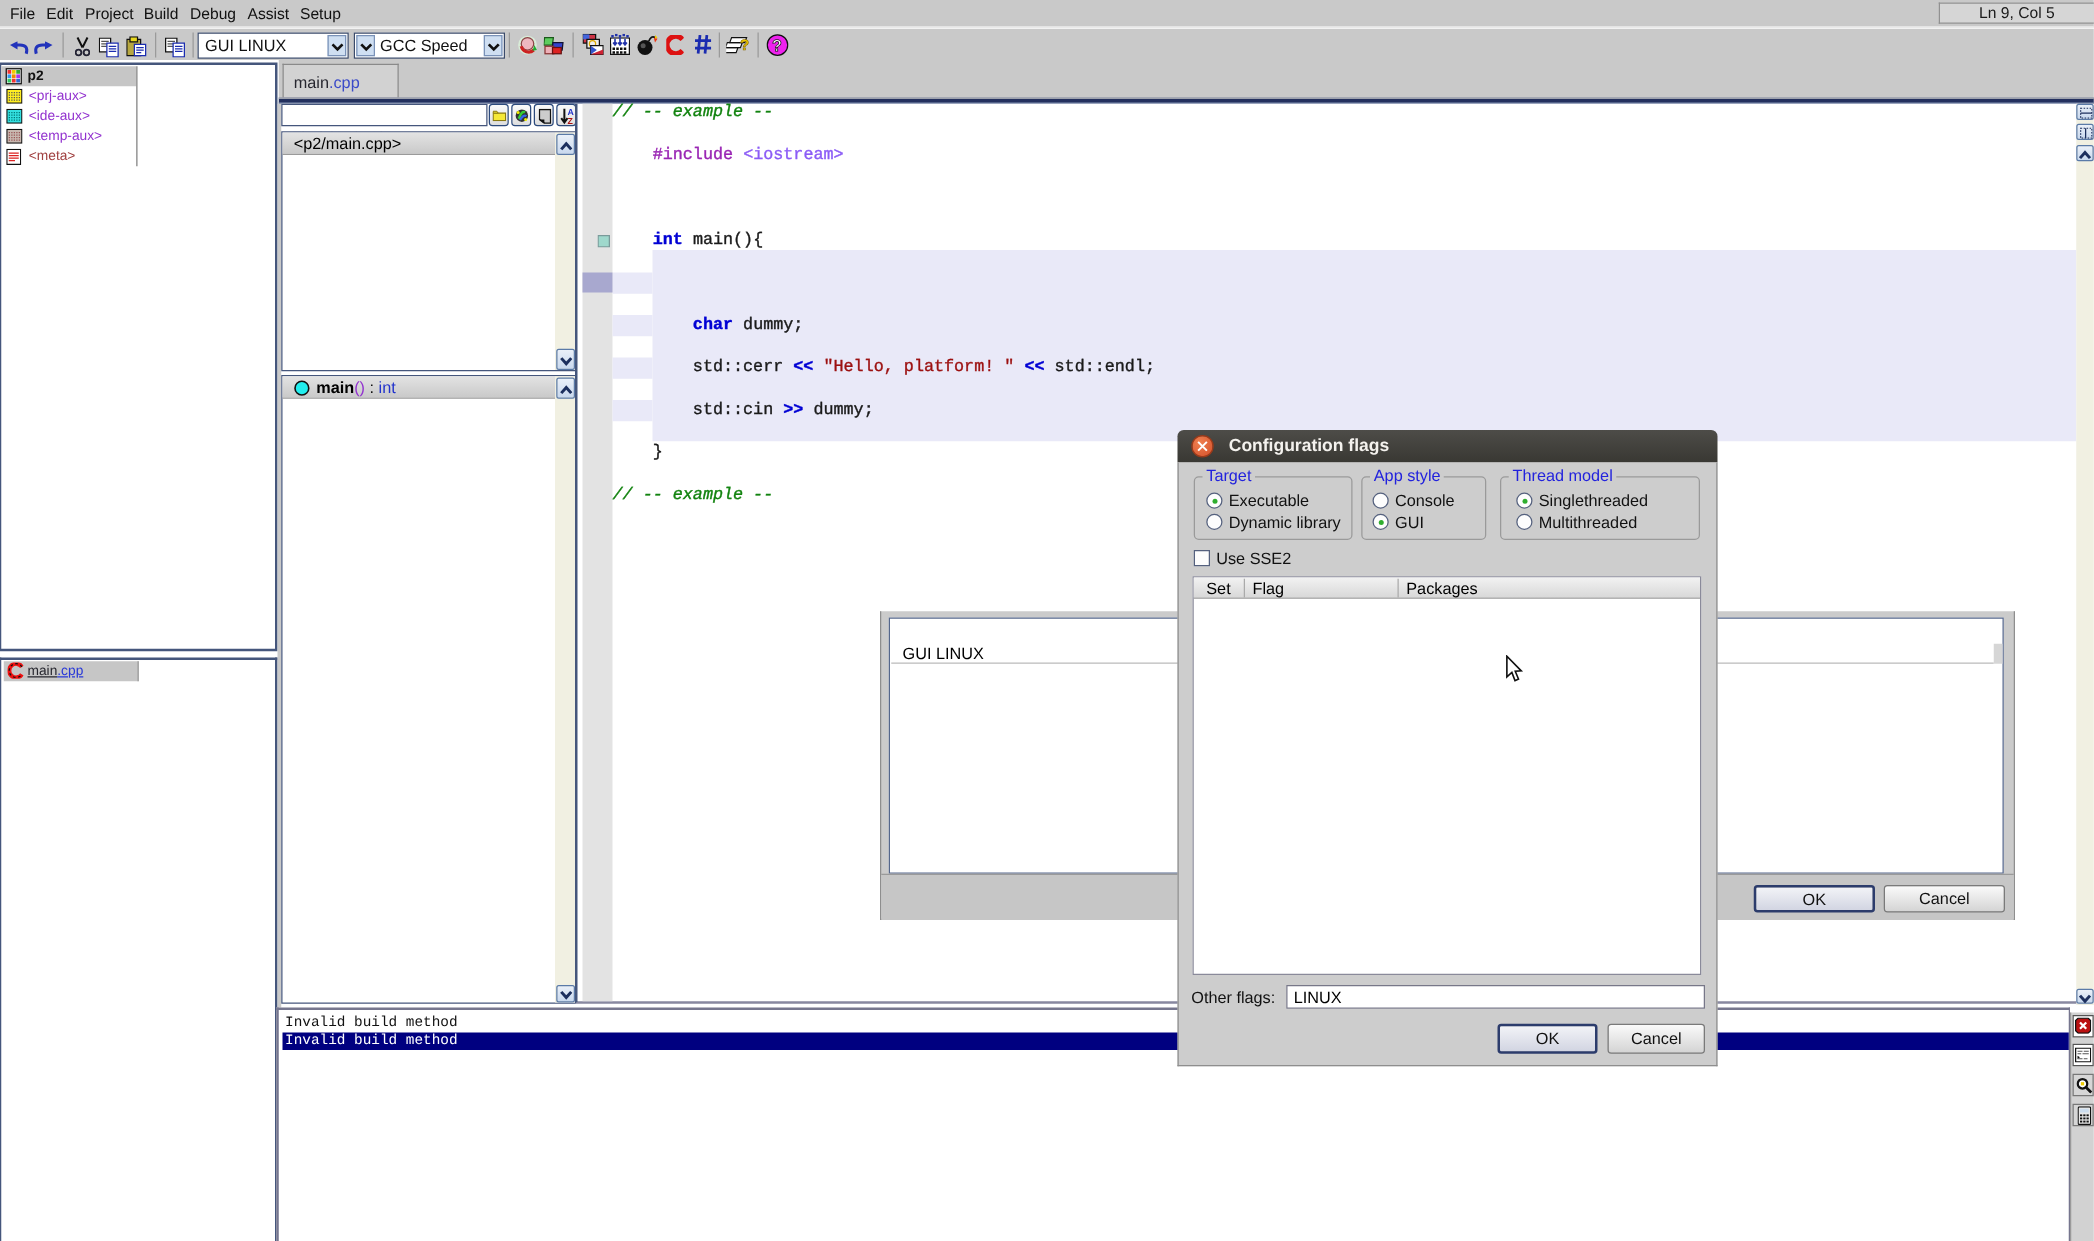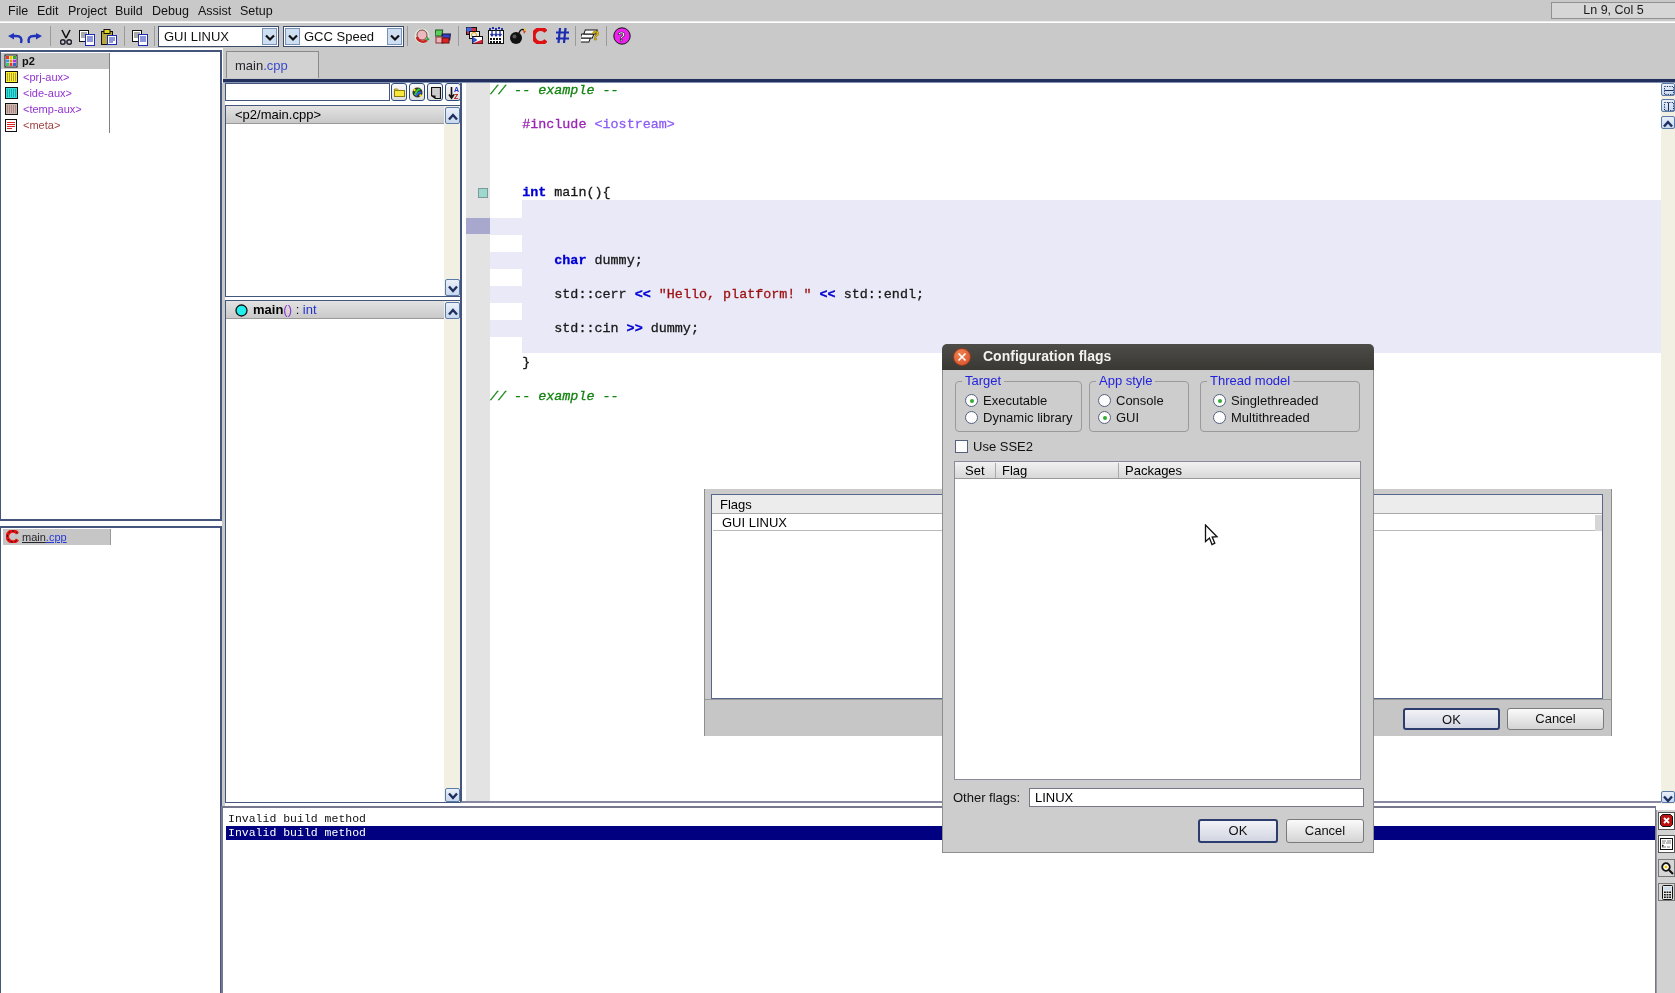--- a/index.html
+++ b/index.html
@@ -400,21 +400,20 @@
           <rect x="4.6" y="11.5" width="1.8" height="1.5"></rect>
           <rect x="7.2" y="11.5" width="1.8" height="1.5"></rect>
         </g>
       </svg>
     </div>
 </div>
 
 <div class="abs" id="dlgback" style="left:704px;top:461px;width:908px;height:275px;">
 <div class="dlgbody" style="left:0;top:28px;width:908px;height:247px;background:#cbcbcb;">
 <div class="box" style="left:6px;top:5px;width:892px;height:205px;border-color:#55678c;">
-<div style="position:absolute;left:0;top:0;right:0;height:19px;background:#ececec;border-bottom:1px solid #aaa;font-size:13px;"><span style="margin-left:8px;line-height:19px;">Flags</span></div>
 <div style="position:absolute;left:1px;top:20px;right:7px;height:16px;background:#fff;border-bottom:1px solid #bbb;font-size:13px;"><span style="margin-left:9px;line-height:16px;">GUI LINUX</span></div>
 <div style="position:absolute;right:0;top:20px;width:7px;height:16px;background:#d6d6d6;"></div>
 </div>
 <div style="position:absolute;left:0;top:210px;right:0;height:37px;background:#c6c6c6;border-top:1px solid #9a9a9a;"></div>
 <div class="btn btnok" style="left:698px;top:219px;width:97px;height:22px;line-height:19px;background:linear-gradient(#f2f3f7,#d2d5e2);">OK</div>
 <div class="btn" style="left:802px;top:219px;width:97px;height:22px;line-height:20px;">Cancel</div>
 </div>
 </div>
 <div class="abs" id="dlgfront" style="left:942px;top:344px;width:432px;height:509px;">
 <div class="dlgtitle" style="height:26px;">

